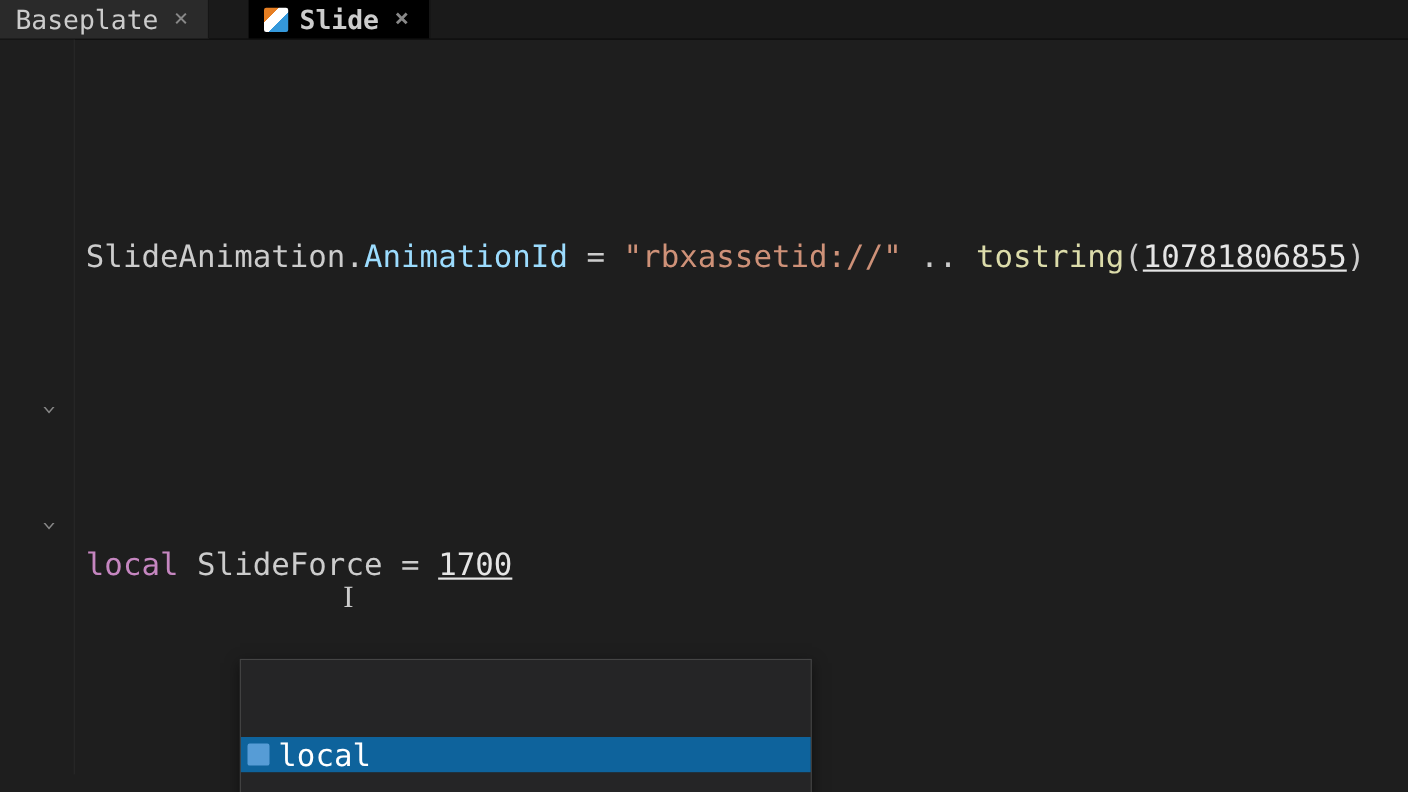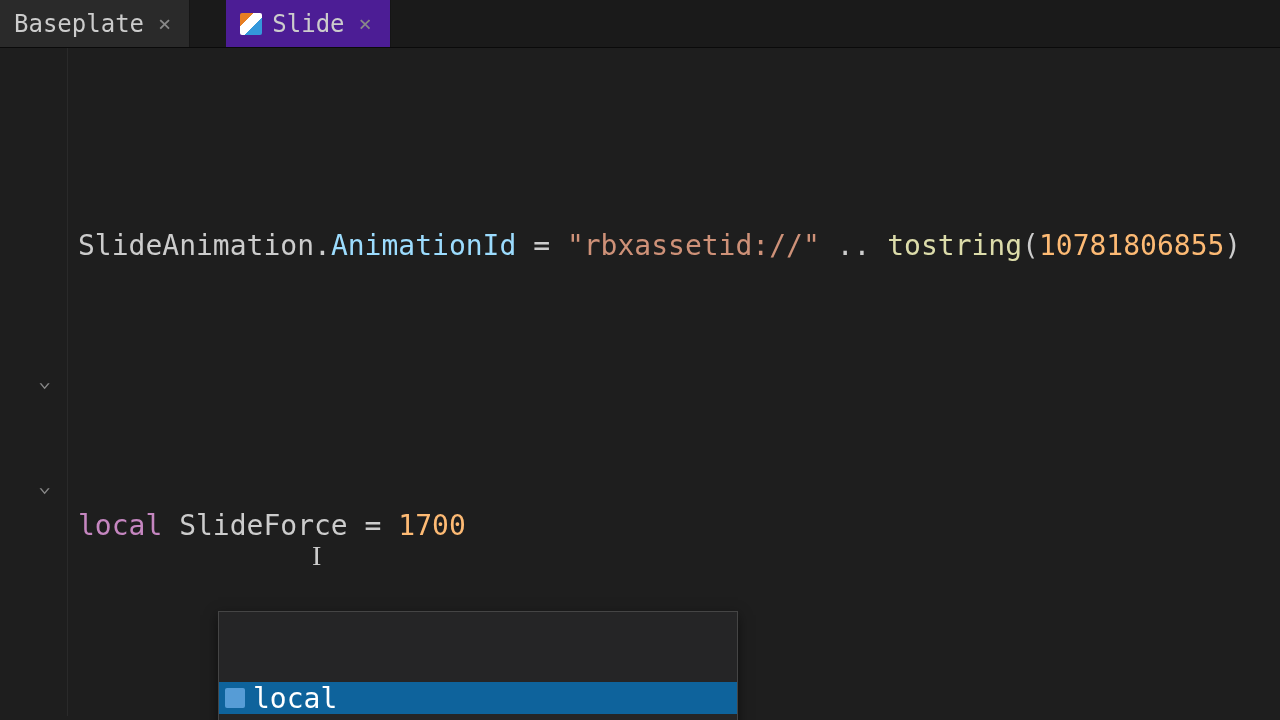--- a/index.html
+++ b/index.html
@@ -8,35 +8,36 @@
     font-family: 'Consolas', 'Monaco', monospace;
     font-size: 28px;
     overflow: hidden;
     width: 1280px;
     height: 720px;
     color: #cccccc;
   }
   .tab-bar {
     display: flex;
     background: #1a1a1a;
-    height: 48px;
+    height: 36px;
     border-bottom: 1px solid #0a0a0a;
     align-items: stretch;
   }
   .tab {
     display: flex;
     align-items: center;
     padding: 0 14px 0 14px;
     background: #2a2a2a;
     border-right: 1px solid #151515;
     gap: 10px;
     cursor: pointer;
   }
   .tab.active {
-    background: #4c1d95;
+    background: #000000;
+    font-weight: bold;
   }
   .tab-label { color: #cccccc; font-size: 24px; }
   .tab-close { color: #888; font-size: 22px; padding: 0 4px; cursor: pointer; }
   .tab-icon {
     width: 22px; height: 22px; display: inline-block;
   }
   .tab-icon.script {
     background: linear-gradient(135deg,#e67e22 30%,#fff 30%,#fff 60%,#3498db 60%);
     border-radius: 2px;
   }
@@ -65,21 +66,21 @@
     white-space: pre;
     position: relative;
   }
   .line { height: 35px; }
   .code-area .line > * { position: relative; z-index: 1;}
   .kw { color: #c586c0; }
   .ident { color: #cccccc; }
   .type { color: #4ec9b0; }
   .func { color: #dcdcaa; }
   .str { color: #ce9178; }
-  .num { color: #fdba74; }
+  .num { color: #e5e5e5; text-decoration: underline; }
   .op { color: #cccccc; }
   .punc { color: #cccccc; }
   .prop { color: #9cdcfe; }
   .autocomplete {
     position: absolute;
     background: #252526;
     border: 1px solid #454545;
     box-shadow: 0 4px 12px rgba(0,0,0,0.5);
     z-index: 10;
   }

